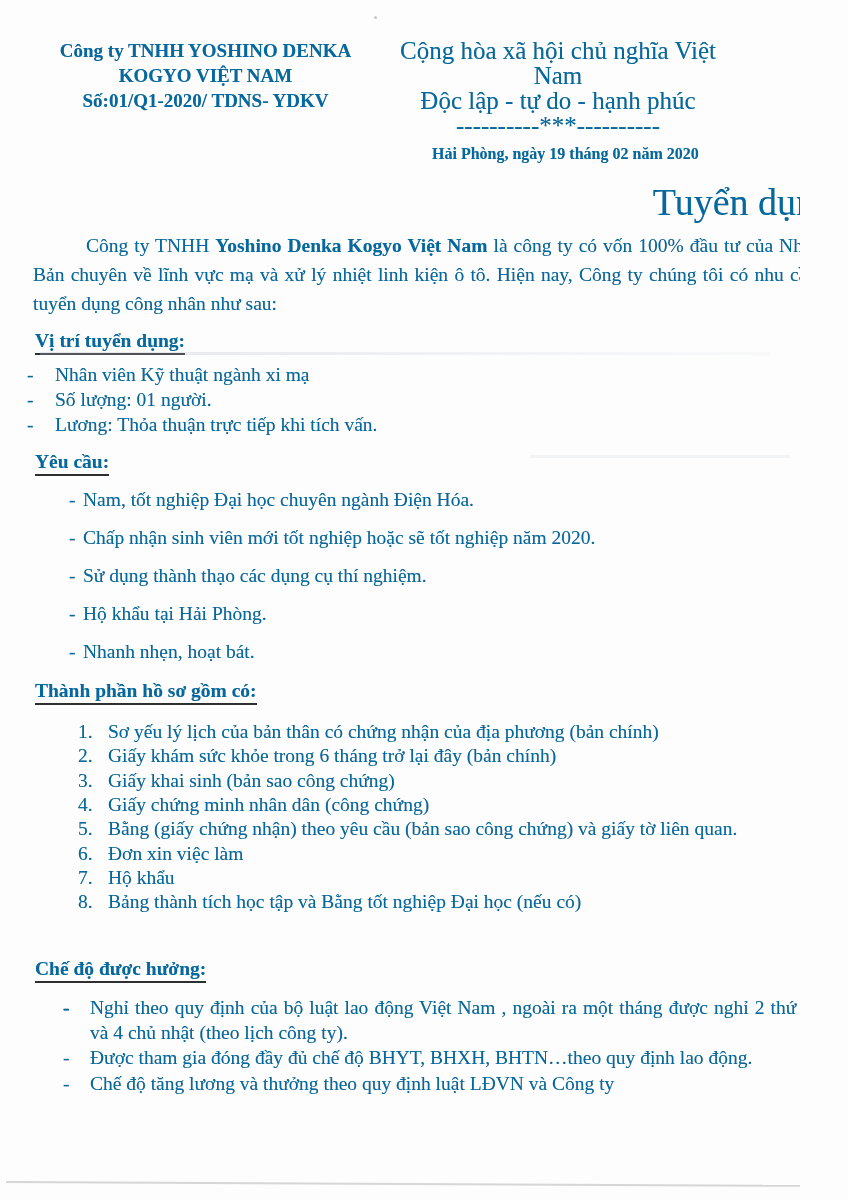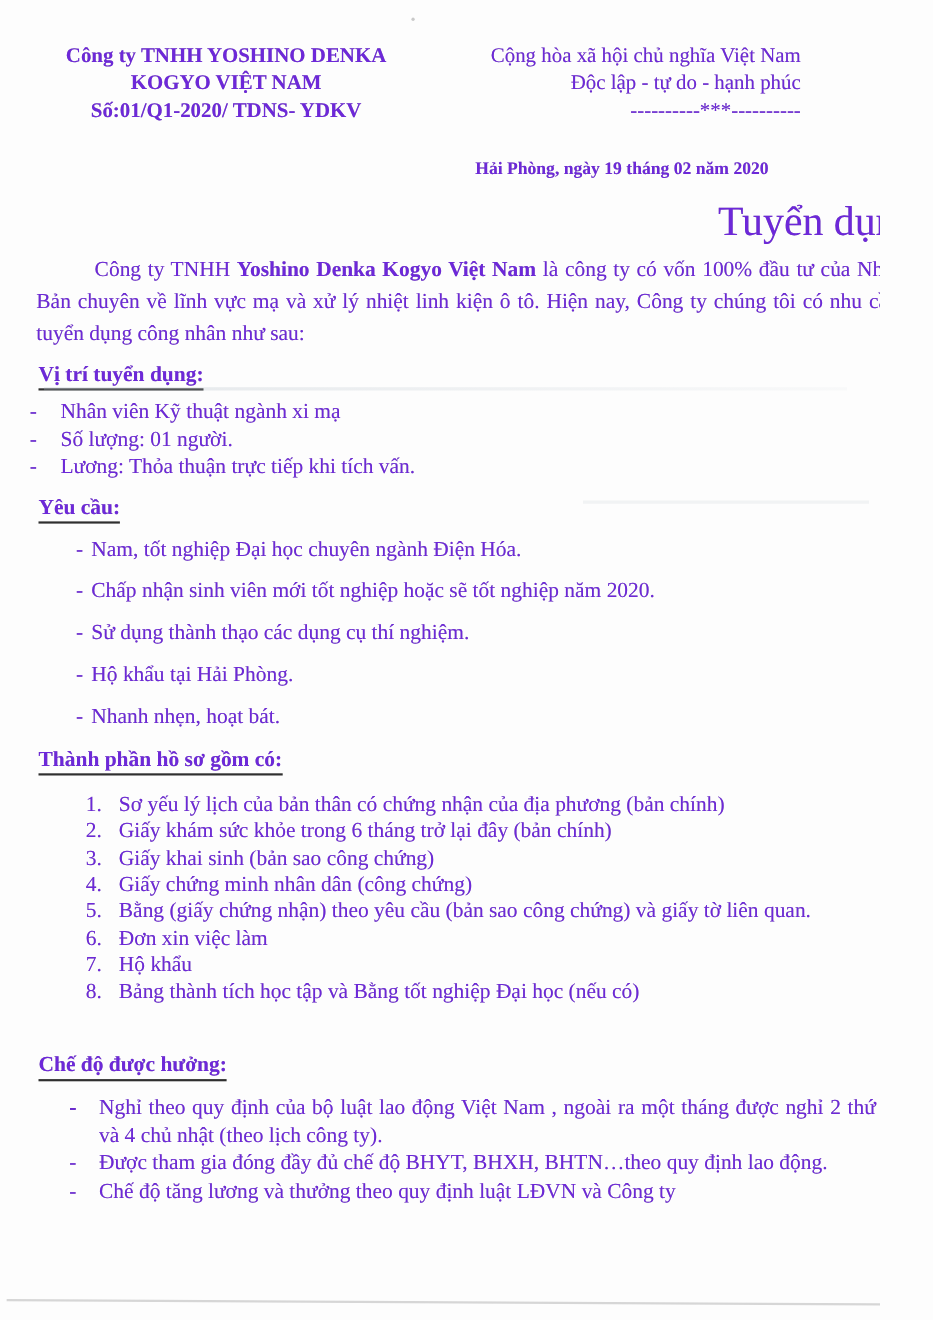--- a/index.html
+++ b/index.html
@@ -1,34 +1,34 @@
 <!DOCTYPE html>
 <html><head>
 <meta charset="utf-8">
 <style>
   html,body{margin:0;padding:0;background:#fdfdfd;}
   .page{
     position:relative;
     width:800px;height:1200px;
     background:#fdfdfd;
-    color:#6d28d9;
+    color:#0369a1;
     font-family:"Liberation Serif", serif;
     overflow:hidden;
     text-shadow:0 0 0.5px rgba(45,45,45,0.35);
   }
   .abs{position:absolute;}
   .header-left{
     top:38px;left:28px;width:355px;
     text-align:center;font-weight:bold;
     font-size:19px;line-height:25px;
   }
   .header-right{
     top:38px;left:388px;width:340px;
-    text-align:right;
-    font-size:19px;line-height:25px;
+    text-align:center;
+    font-size:25px;line-height:25px;
   }
   .dateline{
     top:141px;left:432px;
     font-size:16px;line-height:25px;font-weight:bold;
   }
   .doc-title{
     top:177px;left:0;width:834px;
     text-align:right;
     font-size:38px;line-height:50px;
   }

